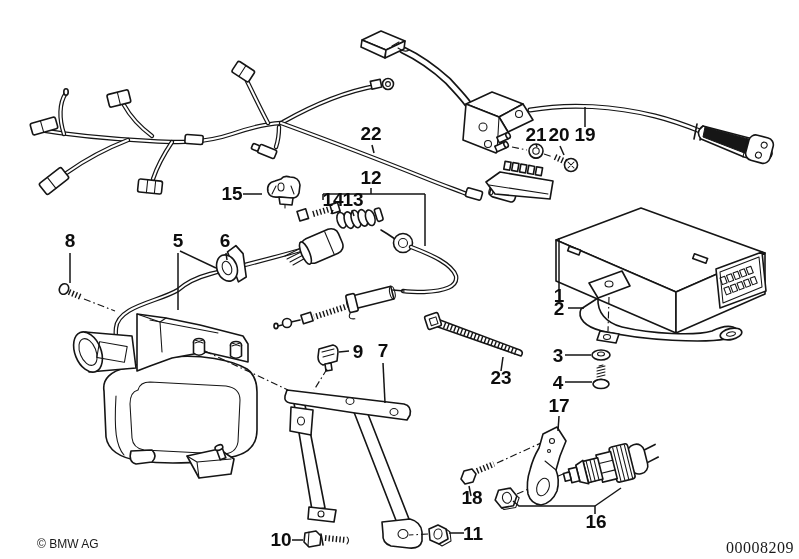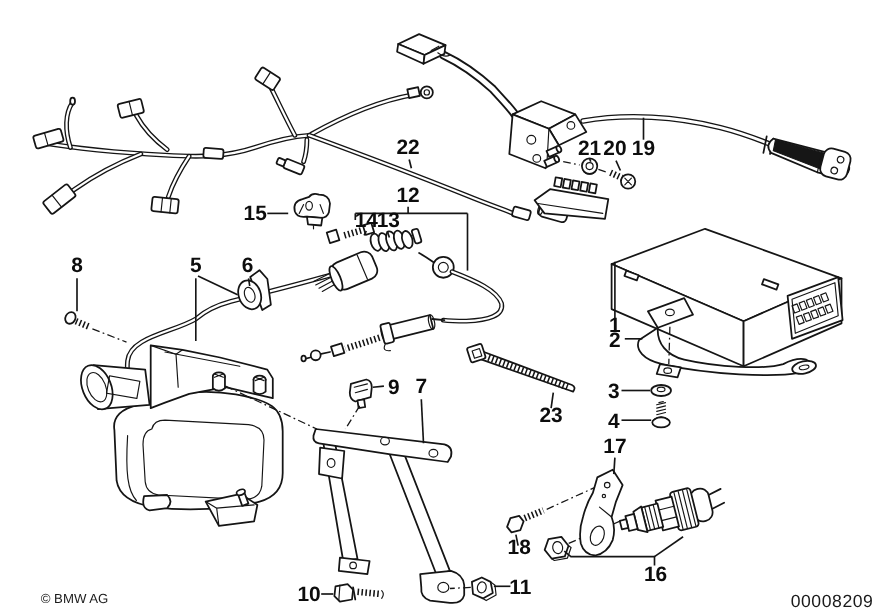--- a/index.html
+++ b/index.html
@@ -16,21 +16,21 @@
   .wire2-i{fill:none;stroke:#ffffff;stroke-width:4.6;stroke-linecap:round;}
   .wire3{fill:none;stroke:#151515;stroke-width:5;stroke-linecap:round;}
   .wire3-i{fill:none;stroke:#ffffff;stroke-width:2.6;stroke-linecap:round;}
   .dash{fill:none;stroke:#151515;stroke-width:1.15;stroke-dasharray:7 3 1.6 3;}
   .thr{fill:none;stroke:#151515;stroke-width:6;stroke-dasharray:1.4 2.2;}
   .callout{font-family:"Liberation Sans",sans-serif;font-size:19px;font-weight:bold;
            fill:#0d0d0d;text-anchor:middle;}
   .leader{fill:none;stroke:#151515;stroke-width:1.5;}
   .footer-text{position:absolute;color:#1a1a1a;}
   #copyright{left:21px;top:537px;font-size:12px;margin-left:16px;}
-  #docnum{right:5px;top:539px;font-size:16px;letter-spacing:0.5px;}
+  #docnum{right:5px;top:539px;font-size:16px;letter-spacing:0.5px;font-family:Liberation Serif, serif;}
 </style>
 </head>
 <body>
 
 <div id="stage">
 <svg viewBox="0 0 799 559" width="799" height="559">
 
   <g>
     <path class="wire" d="M33,129 C75,136 110,139 150,141 C180,143 205,143 232,134 C252,127 265,124 281,123"></path>
         <path class="wire-i" d="M33,129 C75,136 110,139 150,141 C180,143 205,143 232,134 C252,127 265,124 281,123"></path>

